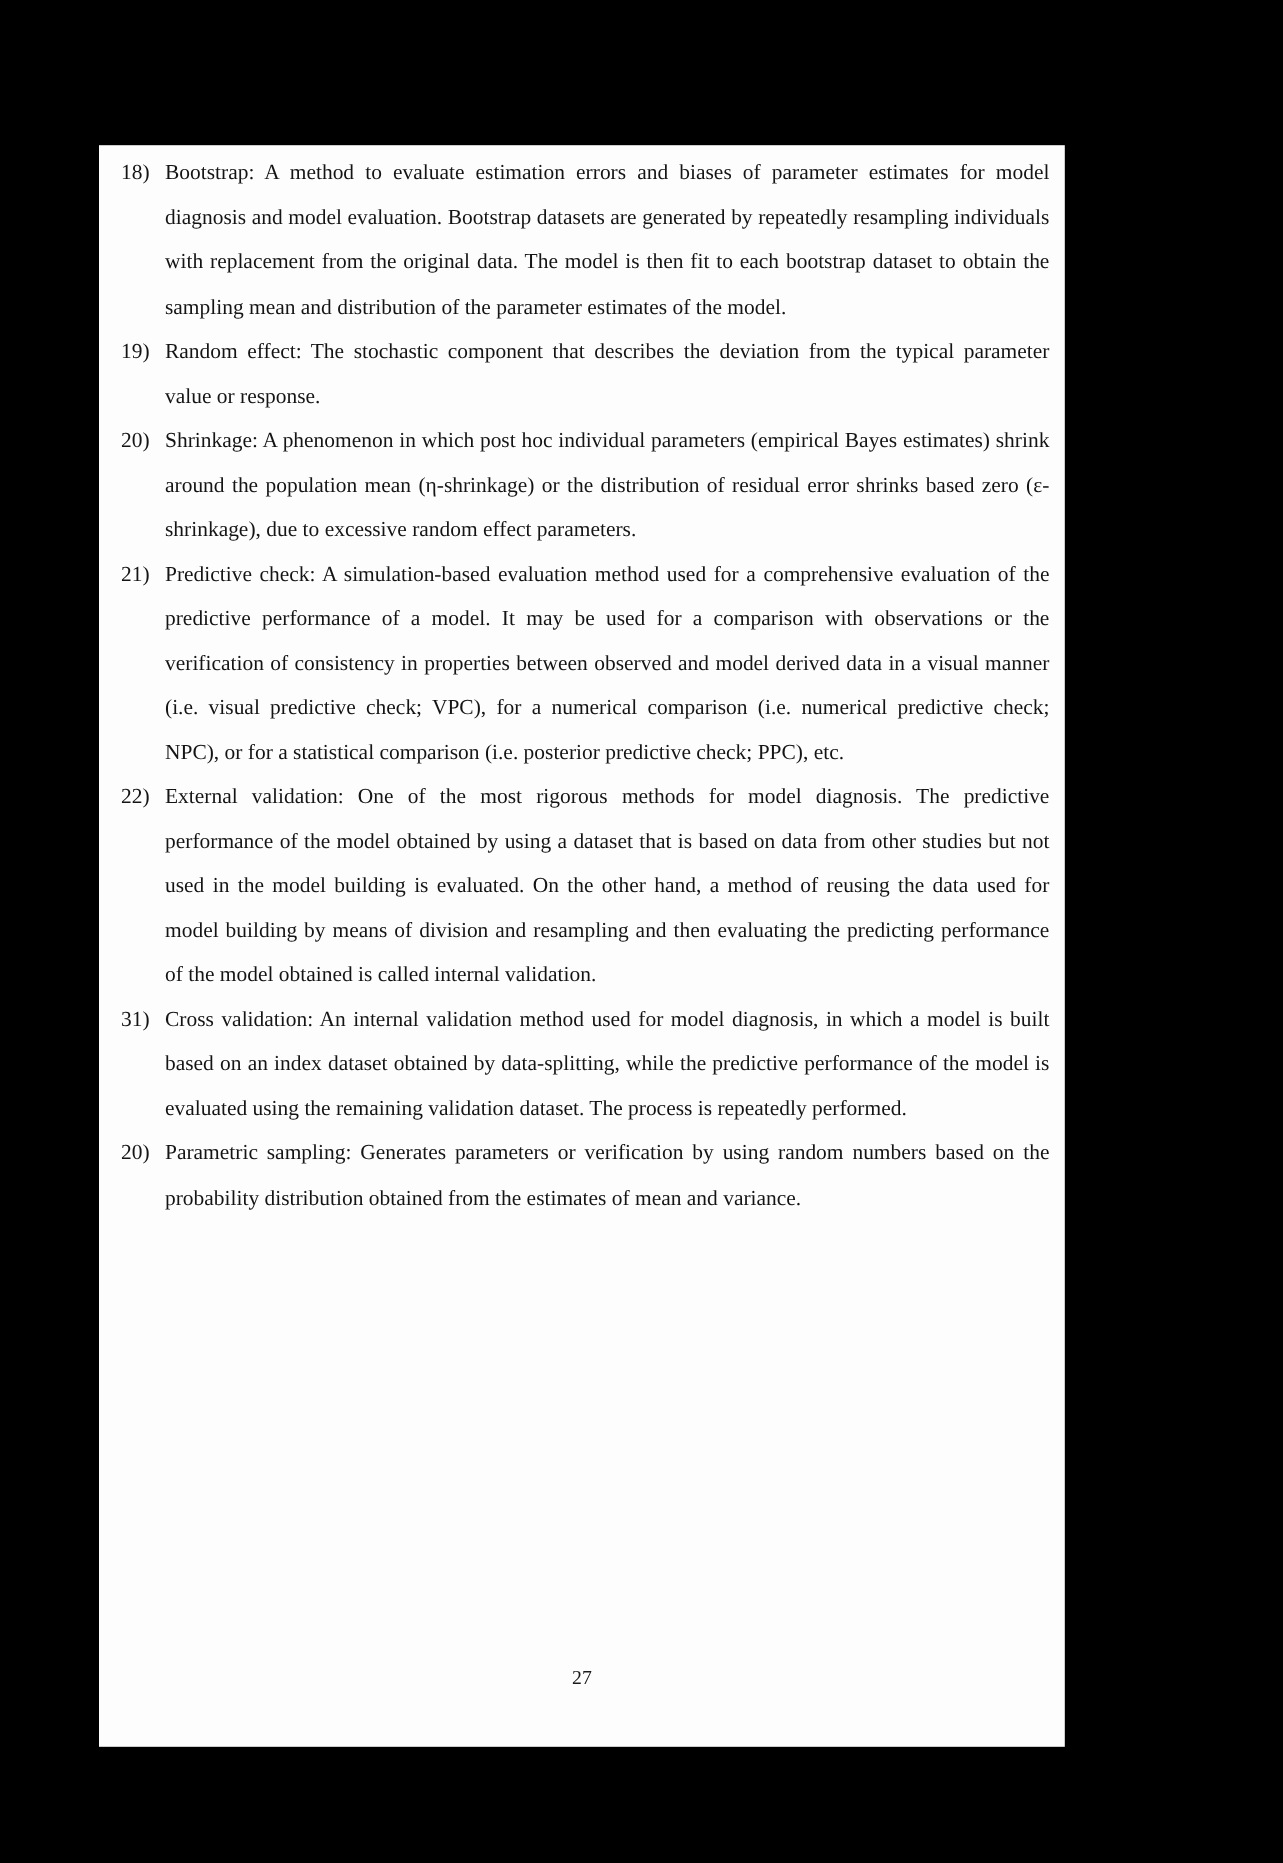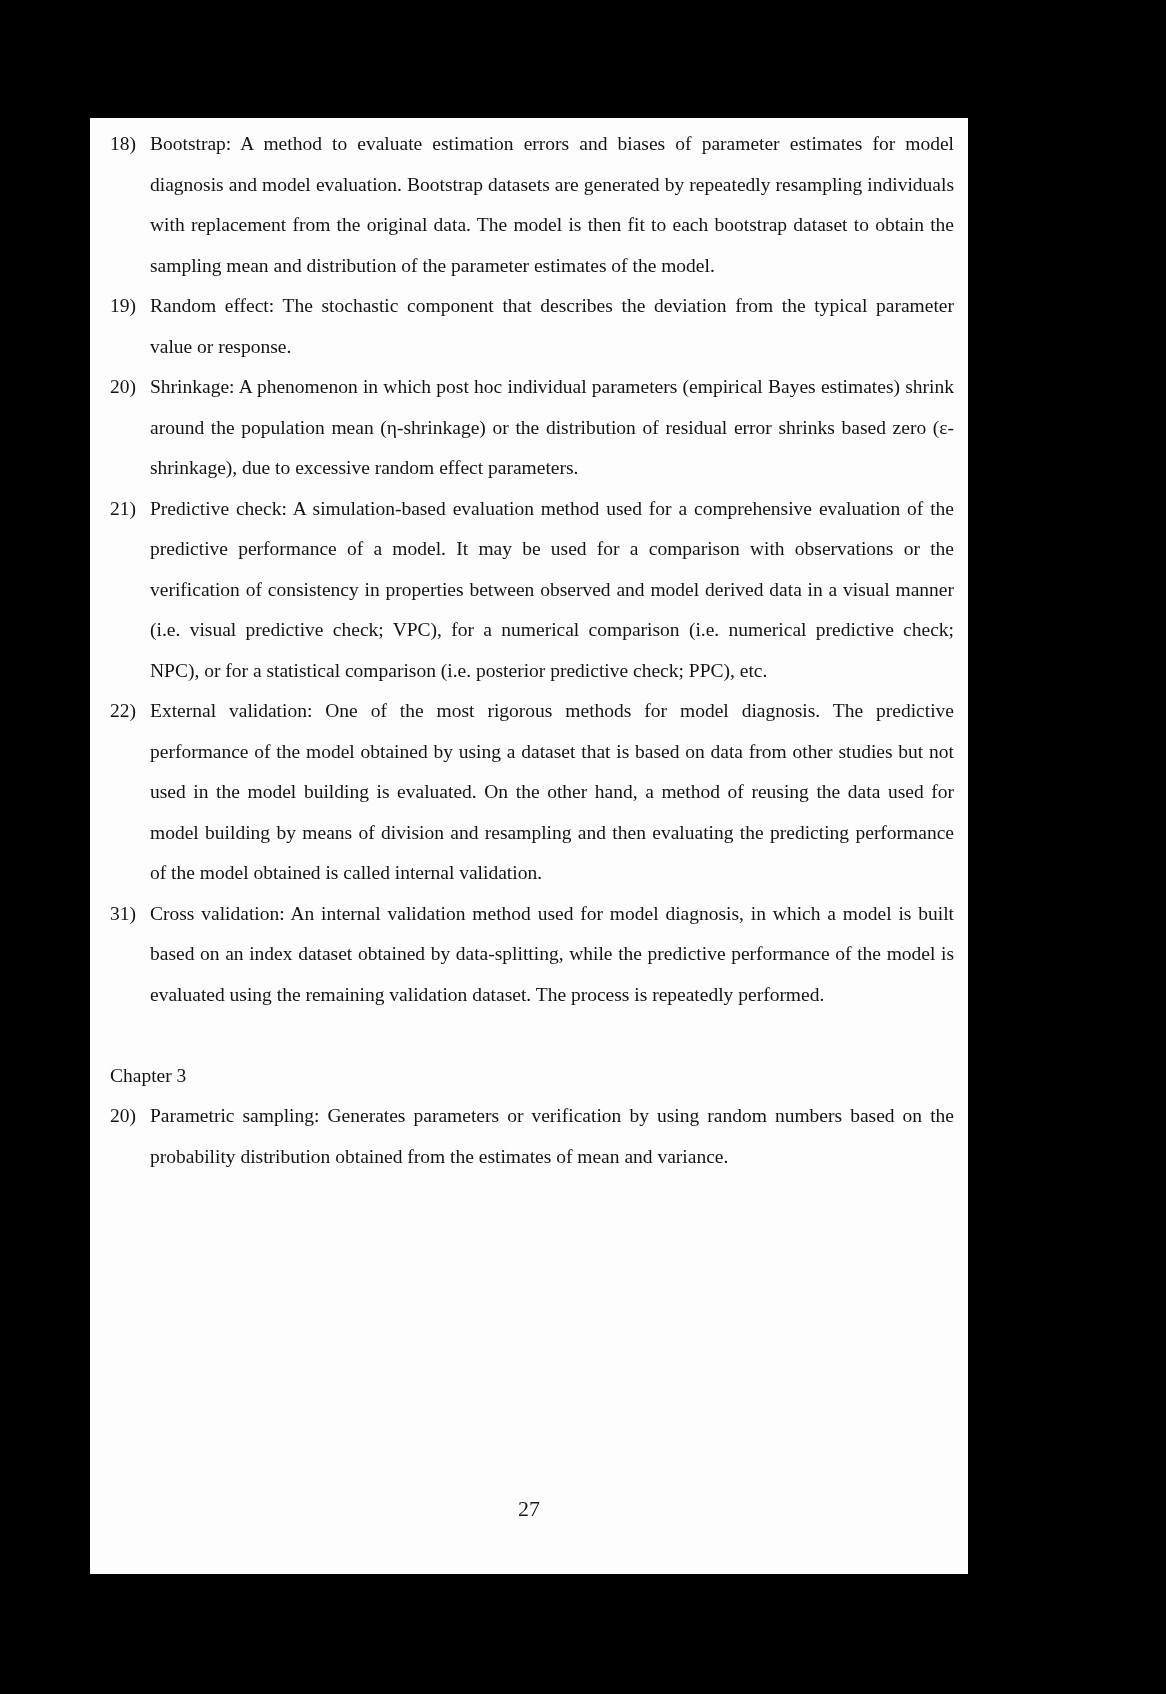--- a/index.html
+++ b/index.html
@@ -13,21 +13,21 @@
   .canvas {
     position: relative;
     width: 1166px;
     height: 1694px;
     background: #000000;
     overflow: hidden;
   }
   .page {
     position: absolute;
     left: 90px;
-    top: 118px;
+    top: 132px;
     width: 878px;
     height: 1456px;
     background: #fdfdfd;
     color: #141414;
     box-sizing: border-box;
     padding: 6px 14px 0 20px;
   }
   .doc-body {
     font-size: 19.5px;
     line-height: 40.5px;
@@ -49,21 +49,21 @@
   .chapter-heading {
     margin-top: 40.5px;
     text-align: left;
   }
   .page-number {
     position: absolute;
     left: 0;
     right: 0;
     bottom: 52px;
     text-align: center;
-    font-size: 22px;
+    font-size: 18px;
     color: #1a1a1a;
   }
 </style>
 </head>
 <body>
 
 <div class="canvas">
   <div class="page">
     <div class="doc-body">
 
@@ -90,21 +90,20 @@
       <div class="list-item">
         <span class="item-num">22)</span>
         <span class="item-text">External validation: One of the most rigorous methods for model diagnosis. The predictive performance of the model obtained by using a dataset that is based on data from other studies but not used in the model building is evaluated. On the other hand, a method of reusing the data used for model building by means of division and resampling and then evaluating the predicting performance of the model obtained is called internal validation.</span>
       </div>
 
       <div class="list-item">
         <span class="item-num">31)</span>
         <span class="item-text">Cross validation: An internal validation method used for model diagnosis, in which a model is built based on an index dataset obtained by data-splitting, while the predictive performance of the model is evaluated using the remaining validation dataset. The process is repeatedly performed.</span>
       </div>
 
-      <div class="chapter-heading">Chapter 3</div>
 
       <div class="list-item">
         <span class="item-num">20)</span>
         <span class="item-text">Parametric sampling: Generates parameters or verification by using random numbers based on the probability distribution obtained from the estimates of mean and variance.</span>
       </div>
 
     </div>
 
     <div class="page-number">27</div>
   </div>

